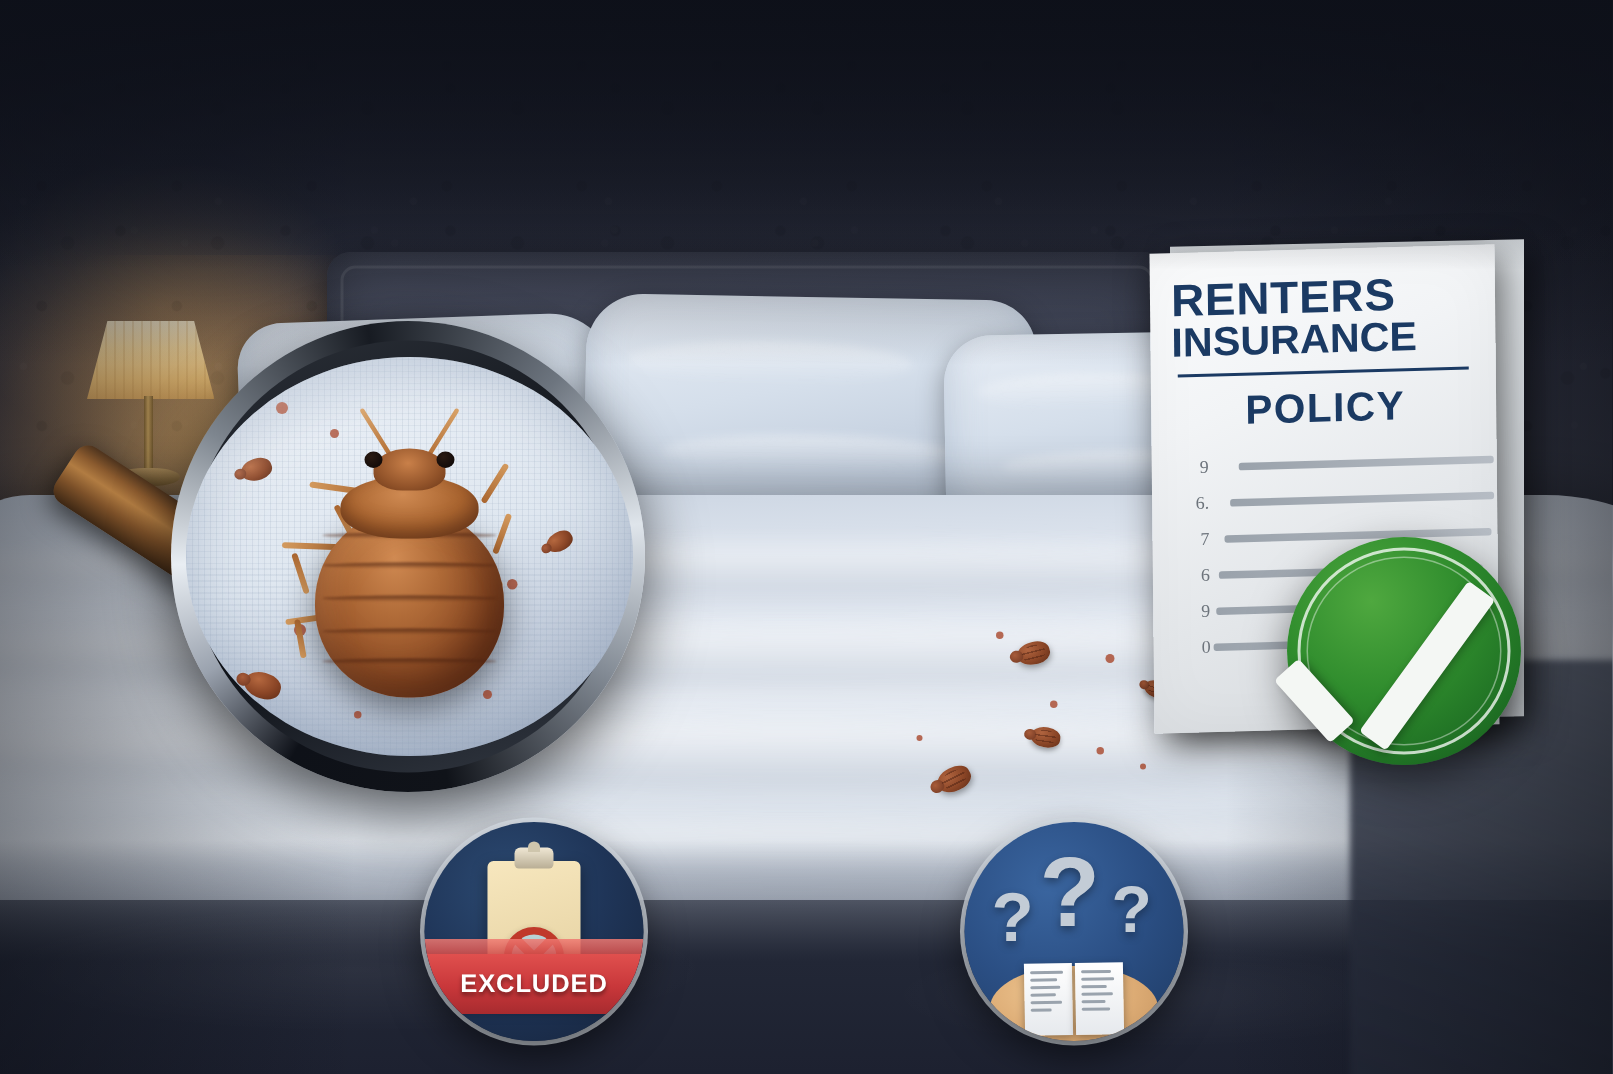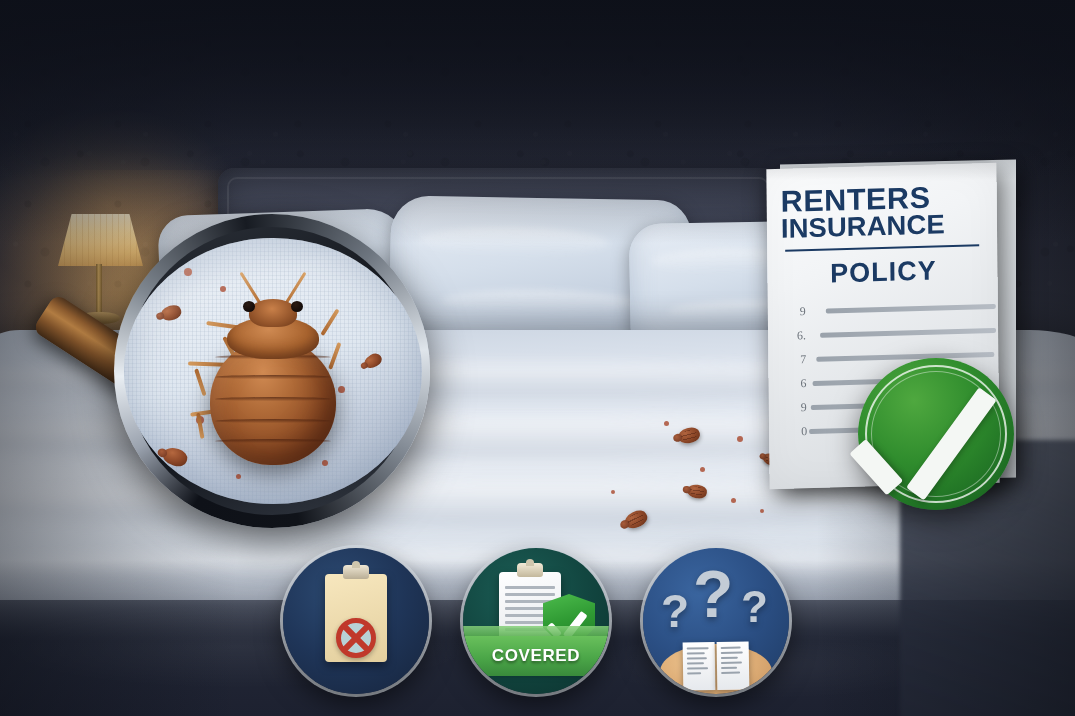--- a/index.html
+++ b/index.html
@@ -565,43 +565,26 @@
     <div class="seal-check"></div>
   </div>
 
   <div class="badge badge-excluded">
     <div class="clip" style="top:26px;">
       <div class="clip-board" style="height:88px; background:linear-gradient(165deg,#f7e7be,#e3cf9e);">
         <div class="clip-clip"></div>
         <div class="x-sign"></div>
       </div>
     </div>
+    <div class="ribbon ribbon-red">
+      <div class="ribbon-lip lip-red"></div>
+      <span>EXCLUDED</span>
+    </div>
   </div>
 
-  <div class="badge badge-covered">
-    <div class="clip" style="top:24px; left:46%;">
-      <div class="clip-board" style="height:92px; background:linear-gradient(165deg,#ffffff,#dfe3e8); padding:10px 6px 0;">
-        <div class="clip-clip" style="background:linear-gradient(180deg,#f2ead7,#c3b89c);"></div>
-        <div style="height:3px;background:#aeb5bd;margin:4px 0;border-radius:1px;"></div>
-        <div style="height:3px;background:#aeb5bd;margin:4px 0;border-radius:1px;"></div>
-        <div style="height:3px;background:#aeb5bd;margin:4px 0;border-radius:1px;"></div>
-        <div style="height:3px;background:#aeb5bd;margin:4px 0;border-radius:1px;"></div>
-        <div style="height:3px;background:#aeb5bd;margin:4px 0;border-radius:1px;"></div>
-        <div style="height:3px;background:#aeb5bd;margin:4px 0;border-radius:1px;"></div>
-        <div style="height:3px;background:#aeb5bd;margin:4px 0;border-radius:1px;"></div>
-      </div>
-    </div>
-    <div class="shield">
-      <div class="shield-check"></div>
-    </div>
-    <div class="ribbon ribbon-green">
-      <div class="ribbon-lip lip-green"></div>
-      <span>COVERED</span>
-    </div>
-  </div>
 
   <div class="badge badge-question">
     <span class="qmark" style="left:18px; top:36px; font-size:46px;">?</span>
     <span class="qmark" style="left:50px; top:8px; font-size:66px;">?</span>
     <span class="qmark" style="left:98px; top:34px; font-size:44px;">?</span>
     <div class="hands"></div>
     <div class="hand-doc">
       <div class="hd-page">
         <div class="hd-line" style="width:90%"></div>
           <div class="hd-line" style="width:75%"></div>

